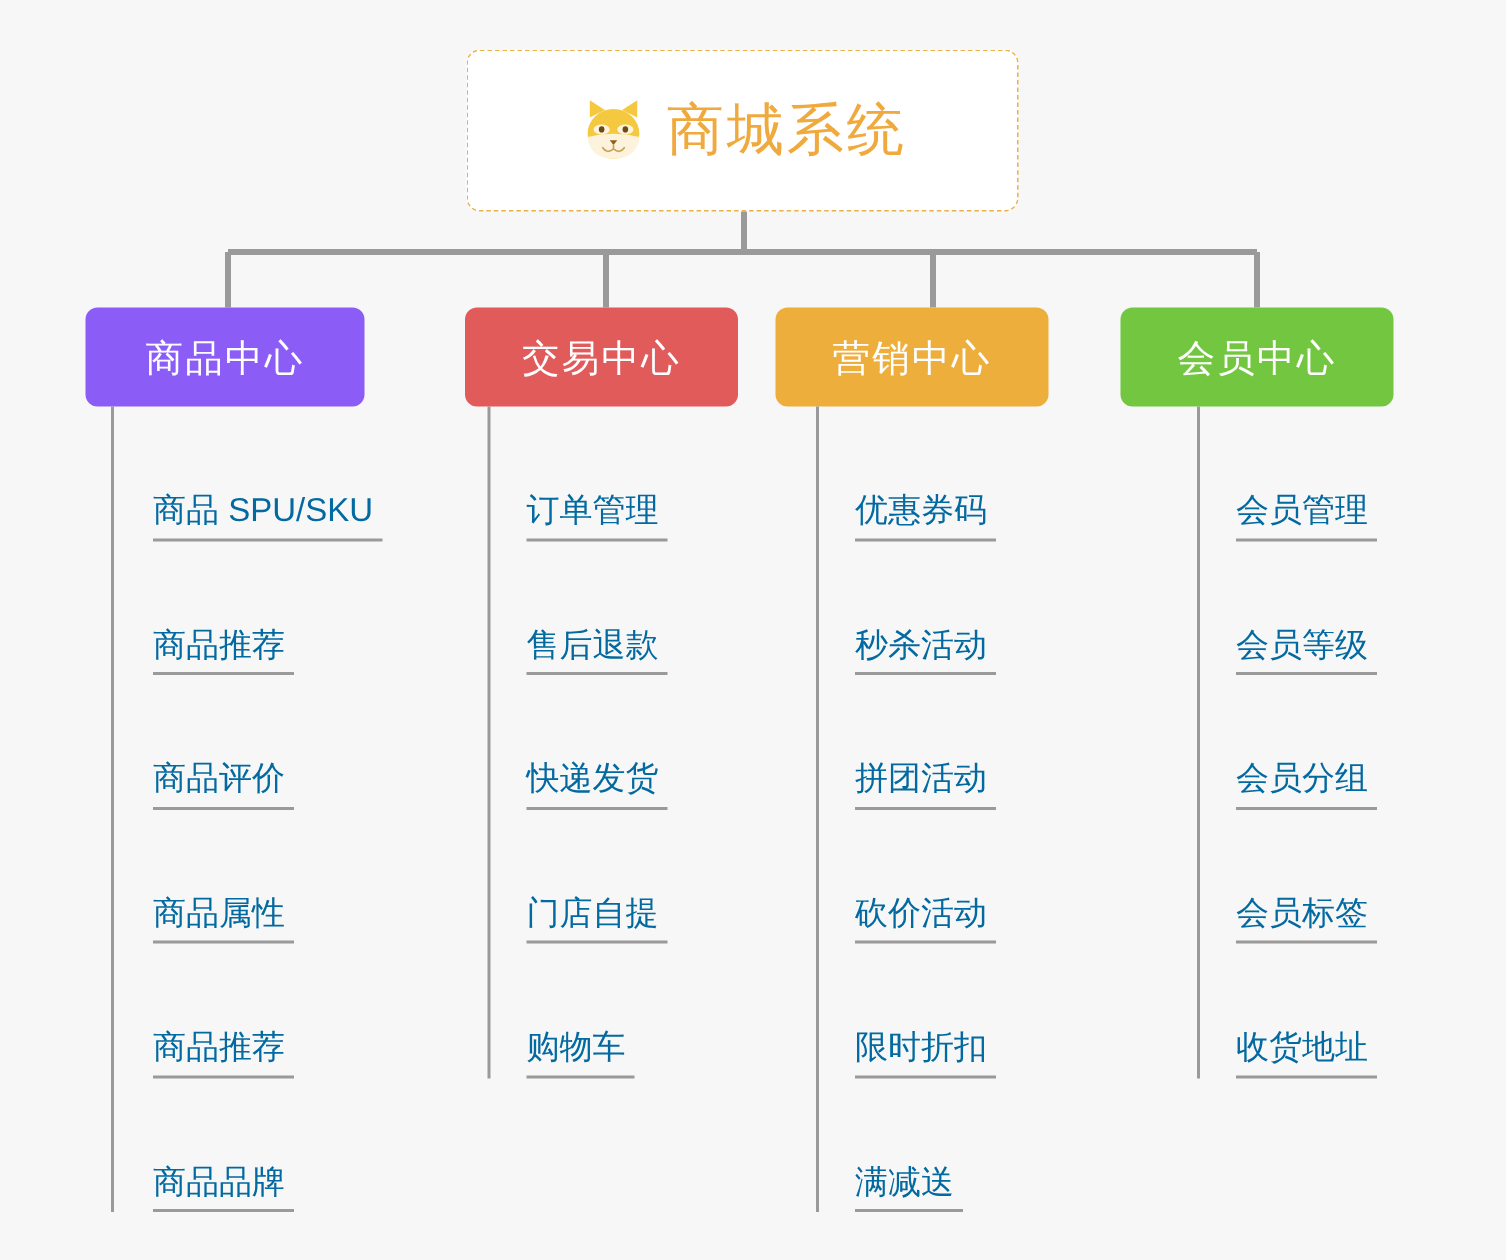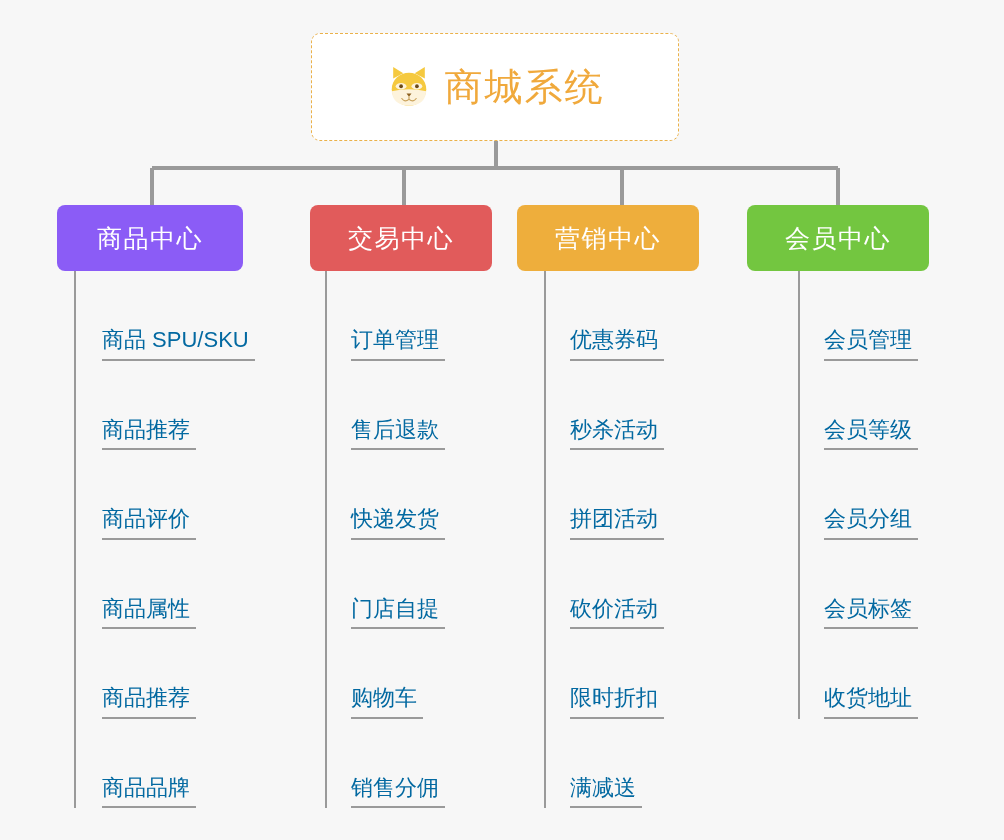--- a/index.html
+++ b/index.html
@@ -197,23 +197,20 @@
       </div>
     <div class="leaf-item">
         <span class="leaf-label">快递发货</span>
       </div>
     <div class="leaf-item">
         <span class="leaf-label">门店自提</span>
       </div>
     <div class="leaf-item">
         <span class="leaf-label">购物车</span>
       </div>
-    <div class="leaf-item">
-        <span class="leaf-label">销售分佣</span>
-      </div>
   </div>
 
   <div class="leaf-column col-2">
     <div class="leaf-item">
         <span class="leaf-label">优惠券码</span>
       </div>
     <div class="leaf-item">
         <span class="leaf-label">秒杀活动</span>
       </div>
     <div class="leaf-item">

